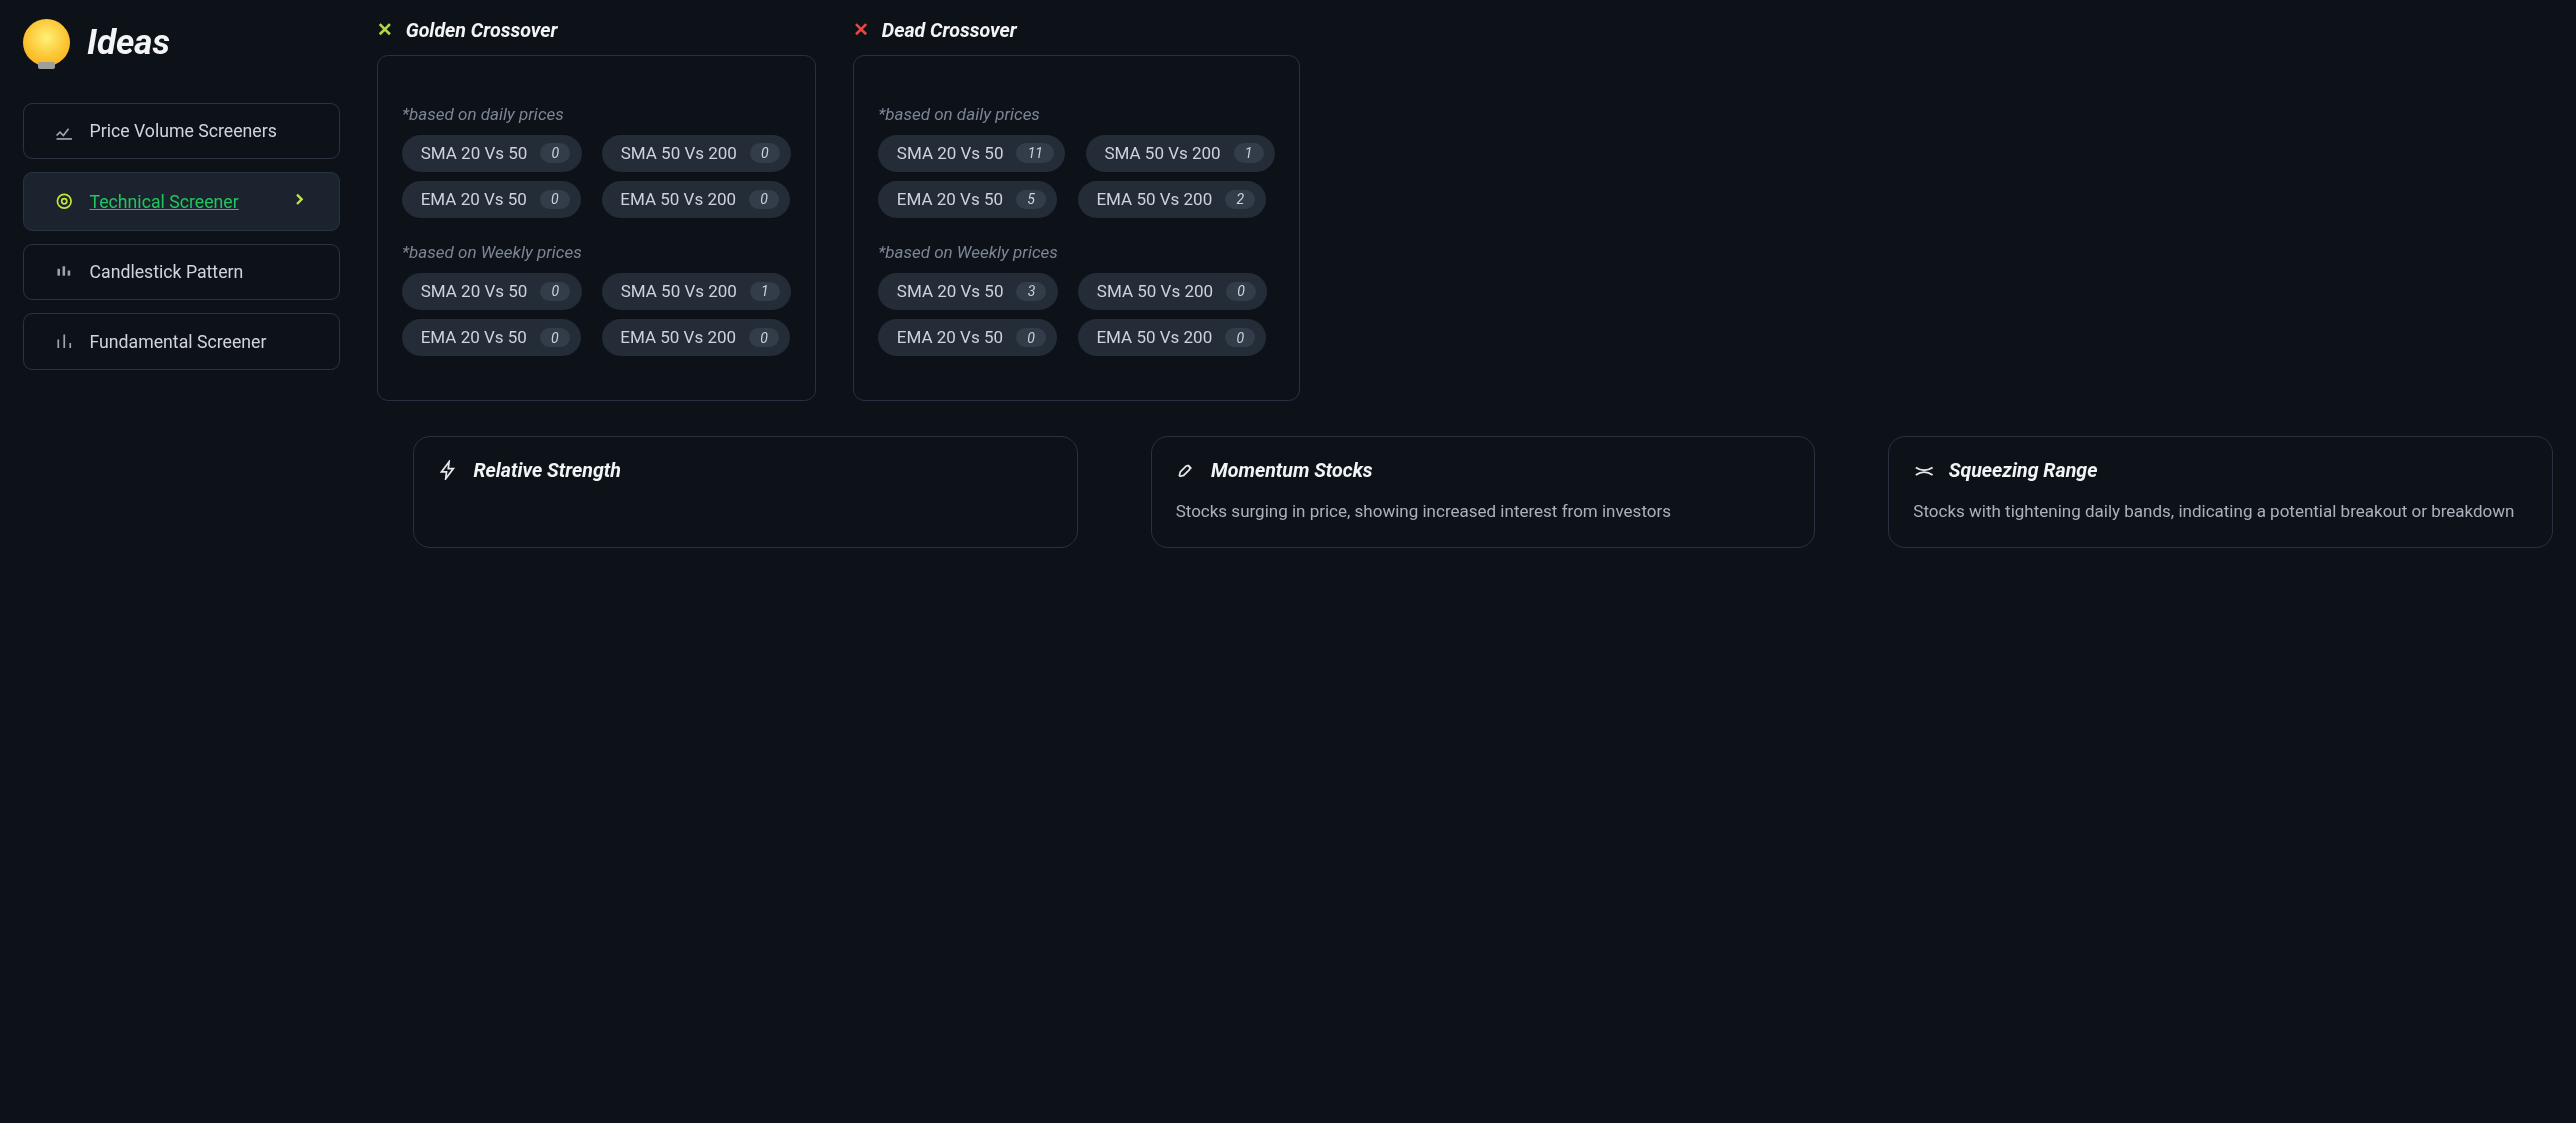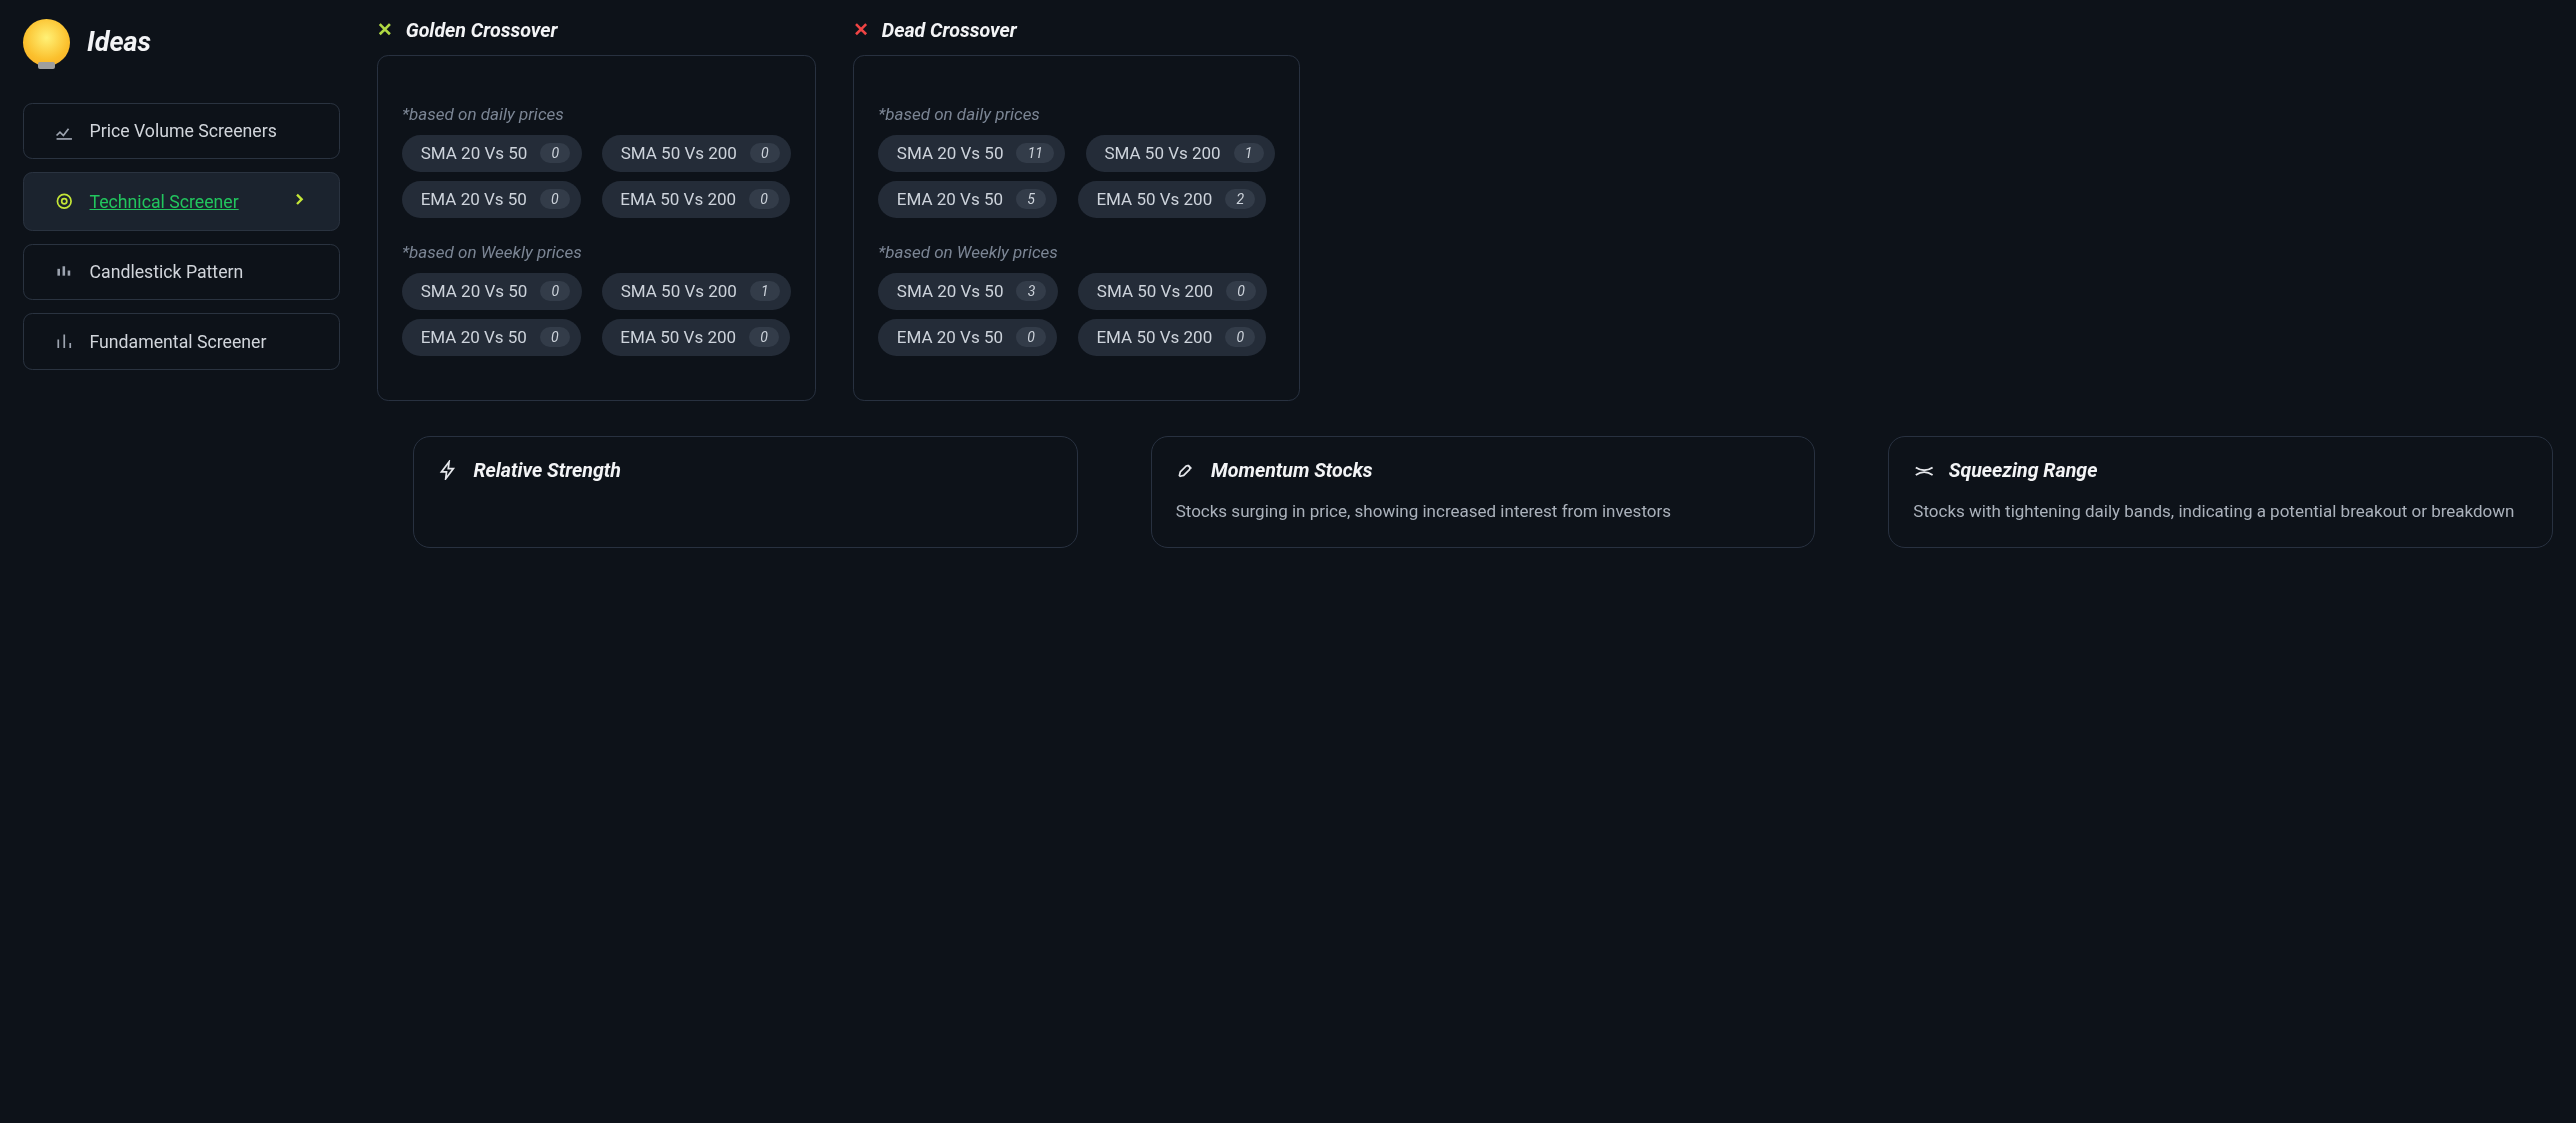--- a/index.html
+++ b/index.html
@@ -13,21 +13,21 @@
   .sidebar { width: 317px; flex-shrink: 0; }
   .logo-row { display: flex; align-items: center; gap: 17px; margin-bottom: 37px; }
   .logo-bulb {
     width: 47px; height: 47px; border-radius: 50%;
     background: radial-gradient(circle at 50% 40%, #fff176 0%, #fbc02d 60%, #f9a825 100%);
     position: relative; display:flex; align-items:center; justify-content:center;
   }
   .logo-bulb::after {
     content:""; position:absolute; bottom:-3.7px; width:17px; height:7.5px; background:#9e9e9e; border-radius:1.9px;
   }
-  .ideas-title { font-size: 27px; font-weight: 700; font-style: italic; color:#f3f4f6; }
+  .ideas-title { font-size: 35px; font-weight: 700; font-style: italic; color:#f3f4f6; }
   .nav-item {
     display:flex; align-items:center; gap:15px;
     border:0.9px solid #2a3340; border-radius:9.3px;
     padding:17px 30px; margin-bottom:13px;
     font-size:17.7px; color:#d1d5db; cursor:pointer;
     background:transparent;
   }
   .nav-item.active {
     background:#1b232e; color:#22c55e;text-decoration:underline;
   }
@@ -42,21 +42,21 @@
     padding:35px 24px; background:transparent;
   }
   .card-title-row { display:flex; align-items:center; gap:13px; margin-bottom:13px; }
   .card-title { font-size:19.6px; font-weight:700; font-style:italic; color:#f3f4f6; }
   .x-icon { font-size:18.7px; font-weight:bold; }
   .x-green { color:#b0d943; }
   .x-red { color:#ef4444; }
   .sub { font-style:italic; color:#7b8594; font-size:17px; margin:13px 0 11.2px; }
   .chip-row { display:flex; gap:20.5px; flex-wrap:wrap; margin-bottom:9.3px; }
   .chip {
-    display:flex; align-items:flex-start; gap:13px;
+    display:flex; align-items:flex-end; gap:13px;
     background:#242c38; border-radius:932px;
     padding:8.4px 11.2px 8.4px 18.7px; cursor:pointer;
   }
   .chip-label { font-size:17px; color:#cdd3db; }
   .chip-badge {
     background:#333c49; color:#cdd3db; font-style:italic;
     border-radius:932px; padding:1.9px 11.2px; font-size:14px; min-width:24px; text-align:center;
   }
 
   .info-row { display:flex; gap:37px; margin-top:35px; }

